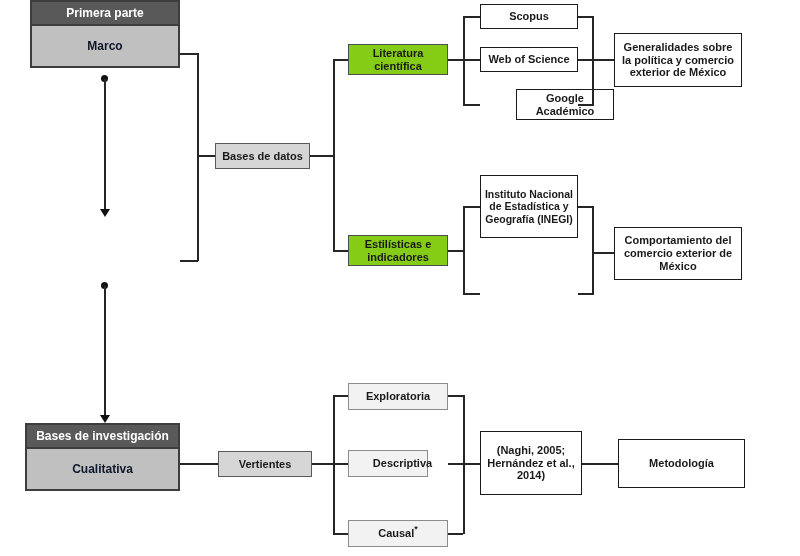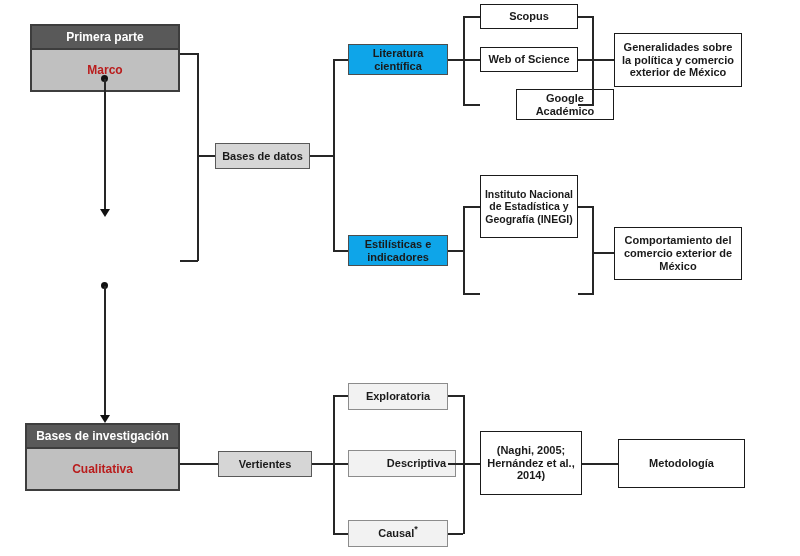--- a/index.html
+++ b/index.html
@@ -6,45 +6,45 @@
   .stage{
     position:relative;width:800px;height:556px;background:#ffffff;overflow:hidden;
     font-family:"Liberation Sans","DejaVu Sans",sans-serif;font-weight:bold;color:#1a1a1a;
   }
   .node{
     position:absolute;box-sizing:border-box;display:flex;align-items:center;justify-content:center;
     text-align:center;line-height:1.18;padding:1px 3px;
   }
   .box-white{background:#ffffff;border:1.5px solid #1a1a1a;font-size:11px;}
   .box-mid{background:#d6d6d6;border:1.5px solid #595959;font-size:11px;}
-  .box-branch{background:#0ea5e9;border:1.5px solid #4d4d4d;font-size:11px;}
+  .box-branch{background:#84cc16;border:1.5px solid #4d4d4d;font-size:11px;}
   .box-variant{background:#f2f2f2;border:1.5px solid #8c8c8c;font-size:11px;}
   .stagebox{
     position:absolute;box-sizing:border-box;border:2px solid #3d3d3d;background:#c0c0c0;
     display:flex;flex-direction:column;
   }
   .stagebox .hdr{
     background:#595959;color:#ffffff;font-size:12px;height:22px;flex:0 0 22px;
     display:flex;align-items:center;justify-content:center;border-bottom:2px solid #3d3d3d;
   }
   .stagebox .bdy{
-    flex:1;display:flex;align-items:center;justify-content:center;font-size:12px;color:#b91c1c;
+    flex:1;display:flex;align-items:center;justify-content:center;font-size:12px;color:#0f172a;
   }
   .ln{position:absolute;background:#262626;}
   .dot{position:absolute;width:7px;height:7px;border-radius:50%;background:#111;}
   .arr{position:absolute;width:0;height:0;border-left:5px solid transparent;border-right:5px solid transparent;border-top:8px solid #111;}
   .small{font-size:10.5px;justify-content:flex-end;}
   sup{font-size:9px;vertical-align:super;line-height:0;}
 </style>
 </head>
 <body>
 
 <div class="stage">
 
-  <div class="stagebox" style="left:30px;top:24px;width:150px;height:68px;">
+  <div class="stagebox" style="left:30px;top:0;width:150px;height:68px;">
     <div class="hdr">Primera parte</div>
     <div class="bdy">Marco</div>
   </div>
   <div class="stagebox" style="left:25px;top:423px;width:155px;height:68px;">
     <div class="hdr">Bases de investigación</div>
     <div class="bdy">Cualitativa</div>
   </div>
 
   <span class="dot" style="left:101px;top:75px;"></span>
   <div class="ln" style="left:104px;top:79px;width:1.5px;height:132px;"></div>
@@ -126,21 +126,21 @@
 
   <div class="ln" style="left:312px;top:463px;width:21px;height:1.5px;"></div>
   <div class="ln" style="left:333px;top:395px;width:1.5px;height:139px;"></div>
   <div class="ln" style="left:333px;top:395px;width:15px;height:1.5px;"></div>
   <div class="ln" style="left:333px;top:463px;width:15px;height:1.5px;"></div>
   <div class="ln" style="left:333px;top:533px;width:15px;height:1.5px;"></div>
 
   <div class="node box-variant" style="left:348px;top:383px;width:100px;height:27px;">
     <span>Exploratoria</span>
   </div>
-  <div class="node box-variant" style="left:348px;top:450px;width:108px;height:27px;padding-left:32px;">
+  <div class="node box-variant" style="left:348px;top:450px;width:80px;height:27px;padding-left:32px;">
     <span>Descriptiva</span>
   </div>
   <div class="node box-variant" style="left:348px;top:520px;width:100px;height:27px;">
     <span><span>Causal</span><sup>*</sup></span>
   </div>
 
   <div class="ln" style="left:448px;top:395px;width:15px;height:1.5px;"></div>
   <div class="ln" style="left:448px;top:463px;width:15px;height:1.5px;"></div>
   <div class="ln" style="left:448px;top:533px;width:15px;height:1.5px;"></div>
   <div class="ln" style="left:463px;top:395px;width:1.5px;height:139px;"></div>

